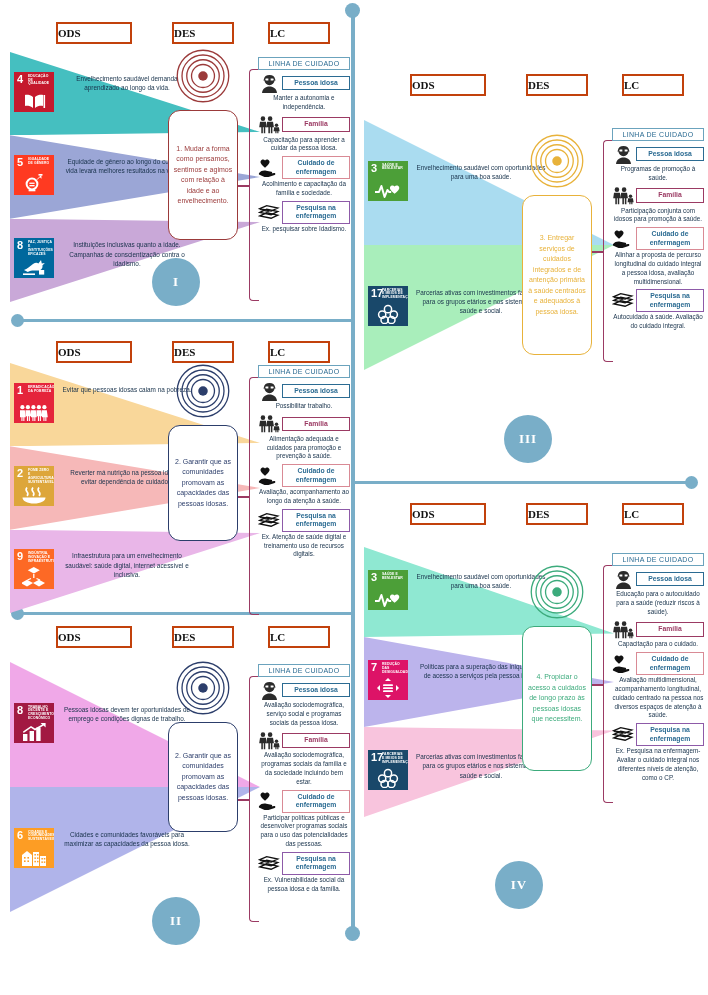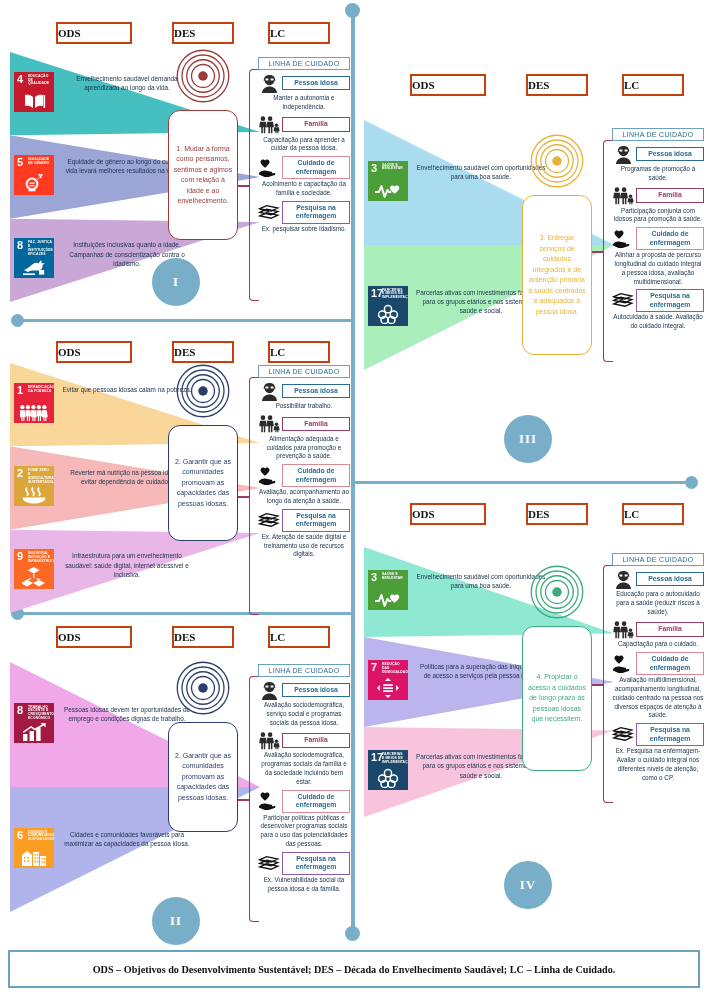--- a/index.html
+++ b/index.html
@@ -676,20 +676,17 @@
                     <path d="M2 13.2l7.5-3.4 12 2.6-7.2 3.4z"></path>
                   </g>
                   <path fill="#111" d="M2 5.4v1.4l10.3 2.6v-1.4z" opacity=".85"></path>
                 </svg>
               </span>
               <span class="lc-pill" style="border-color: rgb(141, 90, 168); color: rgb(43, 107, 146); flex: 1 1 auto;">Pesquisa na enfermagem</span>
             </div>
             <div class="lc-body">Ex. Pesquisa na enfermagem- Avaliar o cuidado integral nos diferentes níveis de atenção, como o CP.</div>
           </div>
         </div>
-        <div class="rn" style="left: 150px; top: 380px;">IV</div>
+        <div class="rn" style="left: 141px; top: 380px;">IV</div>
       </div>
     </div>
 
-  <div class="footer">
-    <span>ODS – Objetivos do Desenvolvimento Sustentável;  DES – Década do Envelhecimento Saudável; LC – Linha de Cuidado.</span>
-  </div>
 </div>
 
 </body></html>

